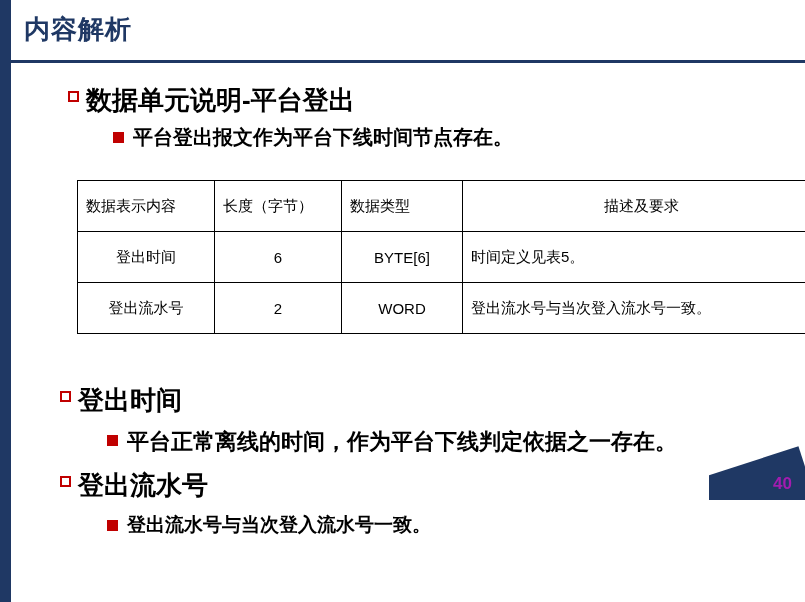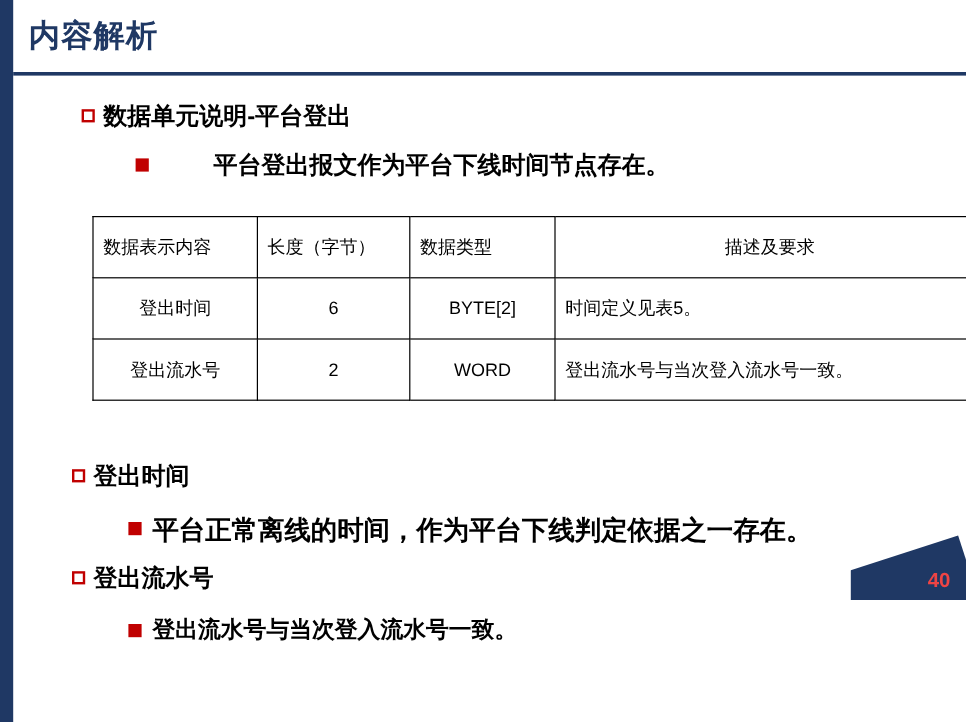--- a/index.html
+++ b/index.html
@@ -59,21 +59,21 @@
     position: absolute;
     left: 11px;
     top: 63px;
     width: 794px;
     height: 539px;
   }
   .bullet-l1 {
     position: absolute;
     display: flex;
     align-items: flex-start;
-    font-size: 20px;
+    font-size: 26px;
     font-weight: bold;
     color: #000000;
     text-align: center;
   }
   .sq-hollow {
     display: inline-block;
     width: 11px;
     height: 11px;
     border: 2px solid #c00000;
     box-sizing: border-box;
@@ -140,21 +140,21 @@
     width: 120px;
     height: 86px;
     background: #1f3864;
     transform: rotate(-18deg);
     transform-origin: bottom right;
   }
   .page-num {
     position: absolute;
     right: 13px;
     bottom: 6px;
-    color: #ef4444;
+    color: #a21caf;
     font-size: 17px;
     font-weight: bold;
   }
 </style>
 </head>
 <body>
 
 <div class="slide">
 
   <div class="left-bar"></div>
@@ -164,39 +164,39 @@
   </div>
   <div class="title-rule"></div>
 
   <div class="content">
 
     <div class="bullet-l1" style="left:57px; top:20px;">
       <span class="sq-hollow"></span>
       <span>数据单元说明-平台登出</span>
     </div>
 
-    <div class="bullet-l2" style="left:102px; top:61px;gap:45px;">
+    <div class="bullet-l2" style="left:102px; top:61px;">
       <span class="sq-solid"></span>
       <span>平台登出报文作为平台下线时间节点存在。</span>
     </div>
 
     <table class="data-table">
       <thead>
         <tr>
           <th class="c0">数据表示内容</th>
           <th class="c1">长度（字节）</th>
           <th class="c2">数据类型</th>
           <th class="c3 hdr">描述及要求</th>
         </tr>
       </thead>
       <tbody>
         <tr>
           <td class="c0">登出时间</td>
           <td class="c1">6</td>
-          <td class="c2">BYTE[2]</td>
+          <td class="c2">BYTE[6]</td>
           <td class="c3">时间定义见表5。</td>
         </tr>
         <tr>
           <td class="c0">登出流水号</td>
           <td class="c1">2</td>
           <td class="c2">WORD</td>
           <td class="c3">登出流水号与当次登入流水号一致。</td>
         </tr>
       </tbody>
     </table>

